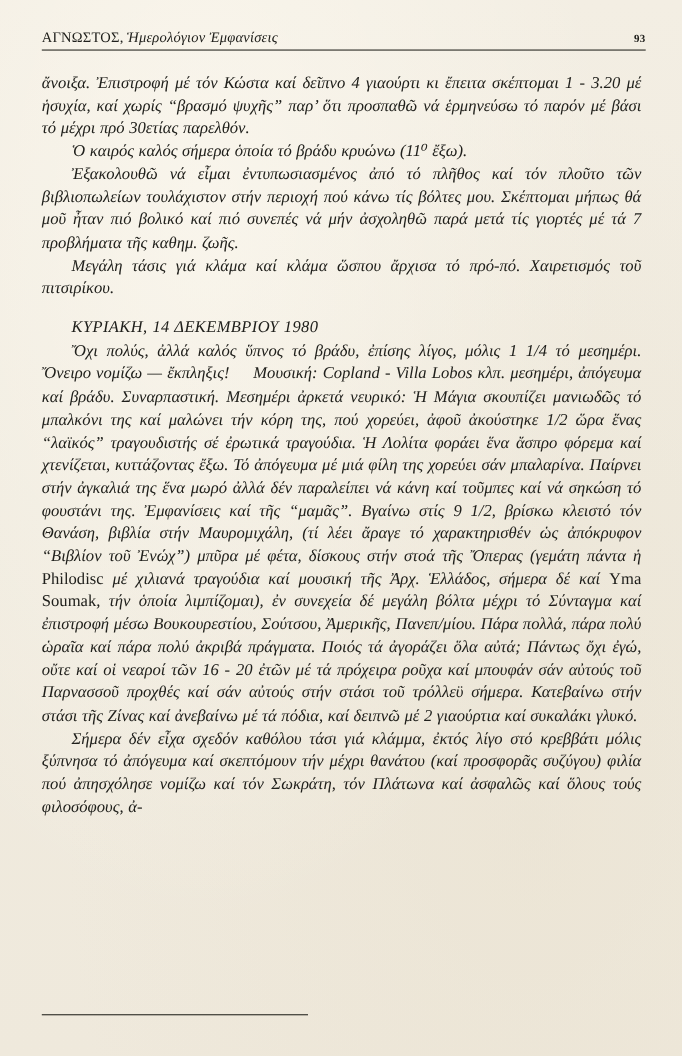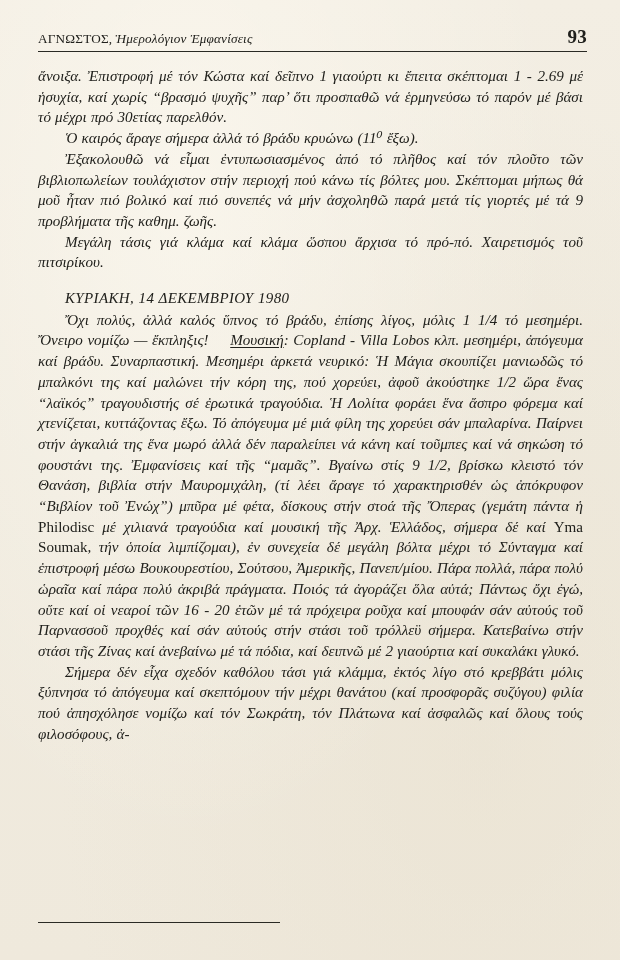--- a/index.html
+++ b/index.html
@@ -52,21 +52,21 @@
     white-space: nowrap;
   }
   .rh-author {
     font-variant: normal;
   }
   .rh-title {
     font-style: italic;
     margin-left: 3px;
   }
   .rh-page {
-    font-size: 19px;
+    font-size: 10px;
     font-weight: 600;
     letter-spacing: 0.3px;
   }
   .rh-rule {
     border-bottom: 1.3px solid #2a2a24;
     width: 100%;
   }
 
   
   .body-text {
@@ -89,21 +89,20 @@
   .body-text p.no-indent {
     text-indent: 0;
   }
 
   
   .up {
     font-style: normal;
     margin-top: 32px;
   }
   .ul {
-    text-decoration: underline;
     text-underline-offset: 2px;
     margin-left: 17px;
   }
 
   
   .date-heading {
     margin: 0;
     font-style: normal;
     font-size: 15px;
     letter-spacing: 0.35px;
@@ -142,25 +141,25 @@
       <div class="rh-left">
         <span class="rh-author">ΑΓΝΩΣΤΟΣ,</span><span class="rh-title">Ἡμερολόγιον Ἐμφανίσεις</span>
       </div>
       <div class="rh-page">93</div>
     </div>
     <div class="rh-rule"></div>
   </div>
 
   <div class="body-text">
 
-    <p class="no-indent">ἄνοιξα. Ἐπιστροφή μέ τόν Κώστα καί δεῖπνο 1 γιαούρτι κι ἔπειτα σκέπτομαι 1 - 2.69 μέ ἡσυχία, καί χωρίς “βρασμό ψυχῆς” παρ’ ὅτι προσπαθῶ νά ἑρμηνεύσω τό παρόν μέ βάσι τό μέχρι πρό 30ετίας παρελθόν.</p>
+    <p class="no-indent">ἄνοιξα. Ἐπιστροφή μέ τόν Κώστα καί δεῖπνο 4 γιαούρτι κι ἔπειτα σκέπτομαι 1 - 3.20 μέ ἡσυχία, καί χωρίς “βρασμό ψυχῆς” παρ’ ὅτι προσπαθῶ νά ἑρμηνεύσω τό παρόν μέ βάσι τό μέχρι πρό 30ετίας παρελθόν.</p>
 
-    <p>Ὁ καιρός ἄραγε σήμερα ἀλλά τό βράδυ κρυώνω (11⁰ ἔξω).</p>
+    <p>Ὁ καιρός καλός σήμερα ὁποία τό βράδυ κρυώνω (11⁰ ἔξω).</p>
 
-    <p>Ἐξακολουθῶ νά εἶμαι ἐντυπωσιασμένος ἀπό τό πλῆθος καί τόν πλοῦτο τῶν βιβλιοπωλείων τουλάχιστον στήν περιοχή πού κάνω τίς βόλτες μου. Σκέπτομαι μήπως θά μοῦ ἦταν πιό βολικό καί πιό συνεπές νά μήν ἀσχοληθῶ παρά μετά τίς γιορτές μέ τά 9 προβλήματα τῆς καθημ. ζωῆς.</p>
+    <p>Ἐξακολουθῶ νά εἶμαι ἐντυπωσιασμένος ἀπό τό πλῆθος καί τόν πλοῦτο τῶν βιβλιοπωλείων τουλάχιστον στήν περιοχή πού κάνω τίς βόλτες μου. Σκέπτομαι μήπως θά μοῦ ἦταν πιό βολικό καί πιό συνεπές νά μήν ἀσχοληθῶ παρά μετά τίς γιορτές μέ τά 7 προβλήματα τῆς καθημ. ζωῆς.</p>
 
     <p>Μεγάλη τάσις γιά κλάμα καί κλάμα ὥσπου ἄρχισα τό πρό-πό. Χαιρετισμός τοῦ πιτσιρίκου.</p>
 
     <p class="date-heading">ΚΥΡΙΑΚΗ, 14 ΔΕΚΕΜΒΡΙΟΥ 1980</p>
 
     <p><span>Ὄχι πολύς, ἀλλά καλός ὕπνος τό βράδυ, ἐπίσης λίγος, μόλις 1 1/4 τό μεσημέρι. Ὄνειρο νομίζω — ἔκπληξις! </span><span class="ul">Μουσική</span><span>: Copland - Villa Lobos κλπ. μεσημέρι, ἀπόγευμα καί βράδυ. Συναρπαστική. Μεσημέρι ἀρκετά νευρικό: Ἡ Μάγια σκουπίζει μανιωδῶς τό μπαλκόνι της καί μαλώνει τήν κόρη της, πού χορεύει, ἀφοῦ ἀκούστηκε 1/2 ὥρα ἕνας “λαϊκός” τραγουδιστής σέ ἐρωτικά τραγούδια. Ἡ Λολίτα φοράει ἕνα ἄσπρο φόρεμα καί χτενίζεται, κυττάζοντας ἔξω. Τό ἀπόγευμα μέ μιά φίλη της χορεύει σάν μπαλαρίνα. Παίρνει στήν ἀγκαλιά της ἕνα μωρό ἀλλά δέν παραλείπει νά κάνη καί τοῦμπες καί νά σηκώση τό φουστάνι της. Ἐμφανίσεις καί τῆς “μαμᾶς”. Βγαίνω στίς 9 1/2, βρίσκω κλειστό τόν Θανάση, βιβλία στήν Μαυρομιχάλη, (τί λέει ἄραγε τό χαρακτηρισθέν ὡς ἀπόκρυφον “Βιβλίον τοῦ Ἐνώχ”) μπῦρα μέ φέτα, δίσκους στήν στοά τῆς Ὄπερας (γεμάτη πάντα ἡ </span><span class="up">Philodisc</span><span> μέ χιλιανά τραγούδια καί μουσική τῆς Ἀρχ. Ἑλλάδος, σήμερα δέ καί </span><span class="up">Yma Soumak</span><span>, τήν ὁποία λιμπίζομαι), ἐν συνεχεία δέ μεγάλη βόλτα μέχρι τό Σύνταγμα καί ἐπιστροφή μέσω Βουκουρεστίου, Σούτσου, Ἀμερικῆς, Πανεπ/μίου. Πάρα πολλά, πάρα πολύ ὡραῖα καί πάρα πολύ ἀκριβά πράγματα. Ποιός τά ἀγοράζει ὅλα αὐτά; Πάντως ὄχι ἐγώ, οὔτε καί οἱ νεαροί τῶν 16 - 20 ἐτῶν μέ τά πρόχειρα ροῦχα καί μπουφάν σάν αὐτούς τοῦ Παρνασσοῦ προχθές καί σάν αὐτούς στήν στάσι τοῦ τρόλλεϋ σήμερα. Κατεβαίνω στήν στάσι τῆς Ζίνας καί ἀνεβαίνω μέ τά πόδια, καί δειπνῶ μέ 2 γιαούρτια καί συκαλάκι γλυκό.</span></p>
 
     <p>Σήμερα δέν εἶχα σχεδόν καθόλου τάσι γιά κλάμμα, ἐκτός λίγο στό κρεββάτι μόλις ξύπνησα τό ἀπόγευμα καί σκεπτόμουν τήν μέχρι θανάτου (καί προσφορᾶς συζύγου) φιλία πού ἀπησχόλησε νομίζω καί τόν Σωκράτη, τόν Πλάτωνα καί ἀσφαλῶς καί ὅλους τούς φιλοσόφους, ἀ-</p>
 
   </div>

